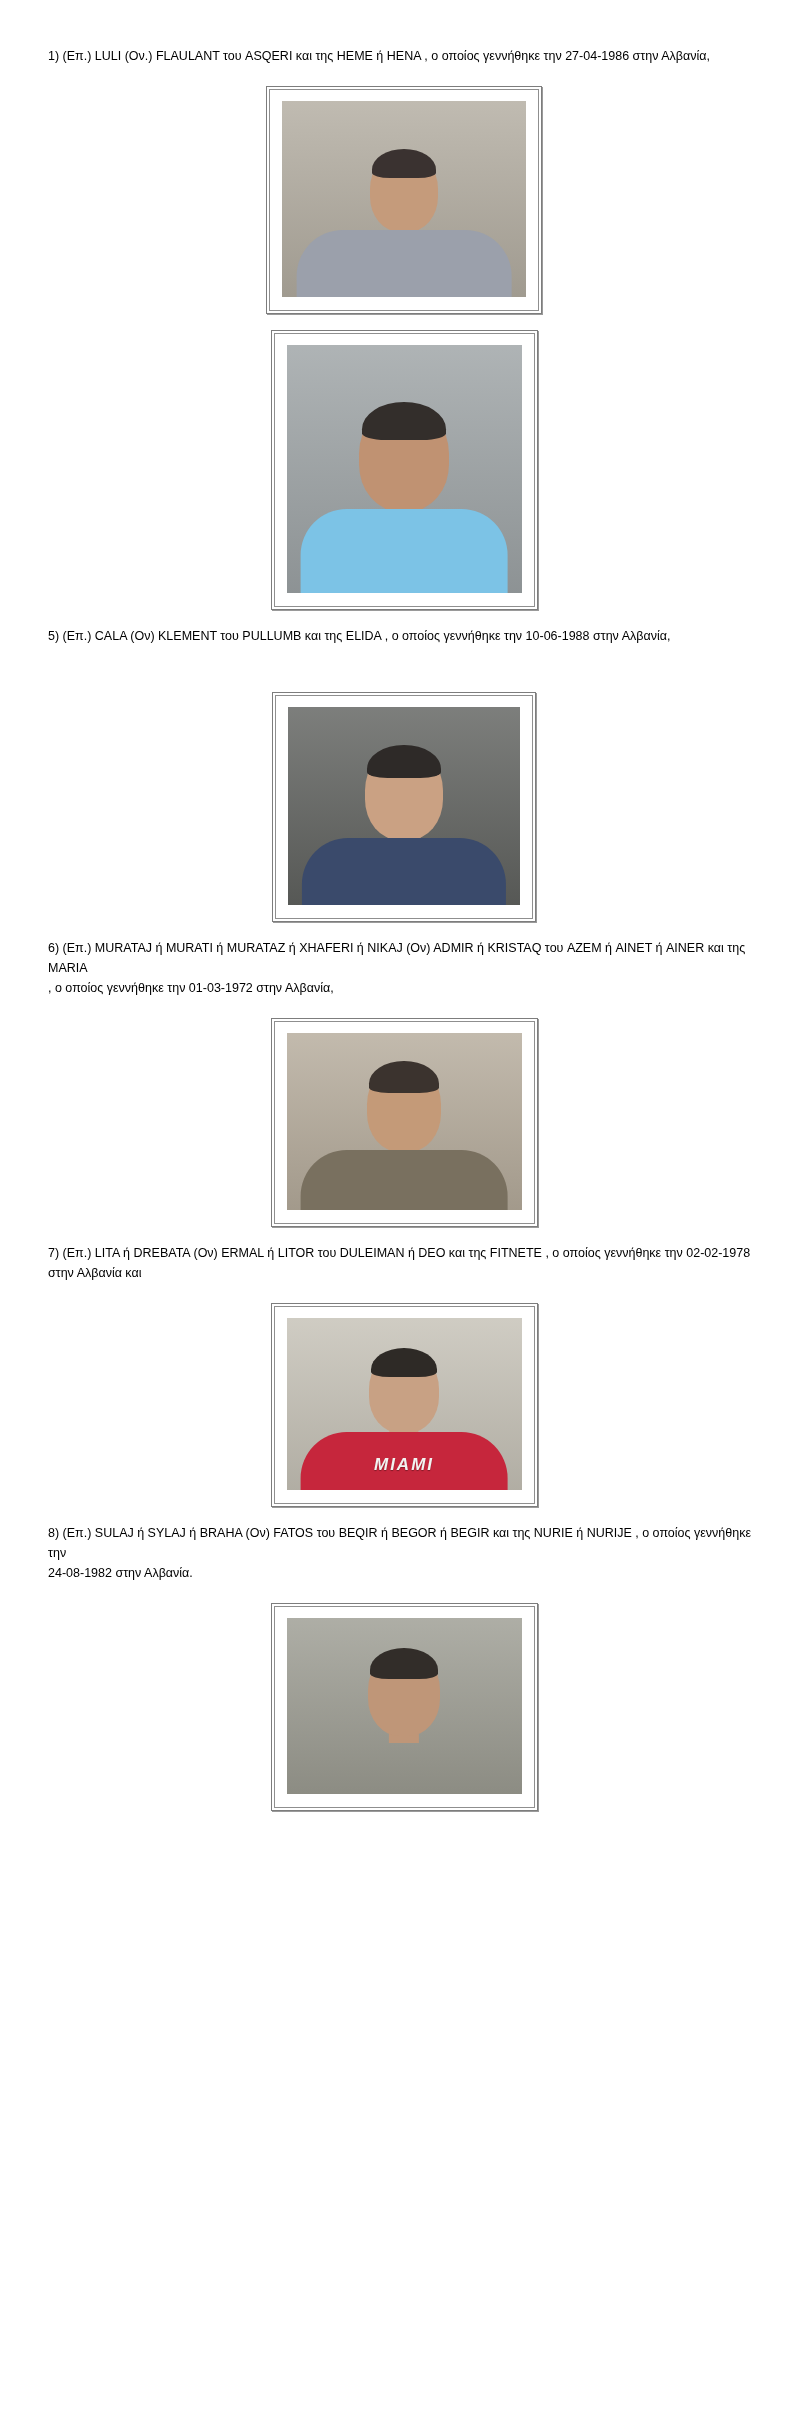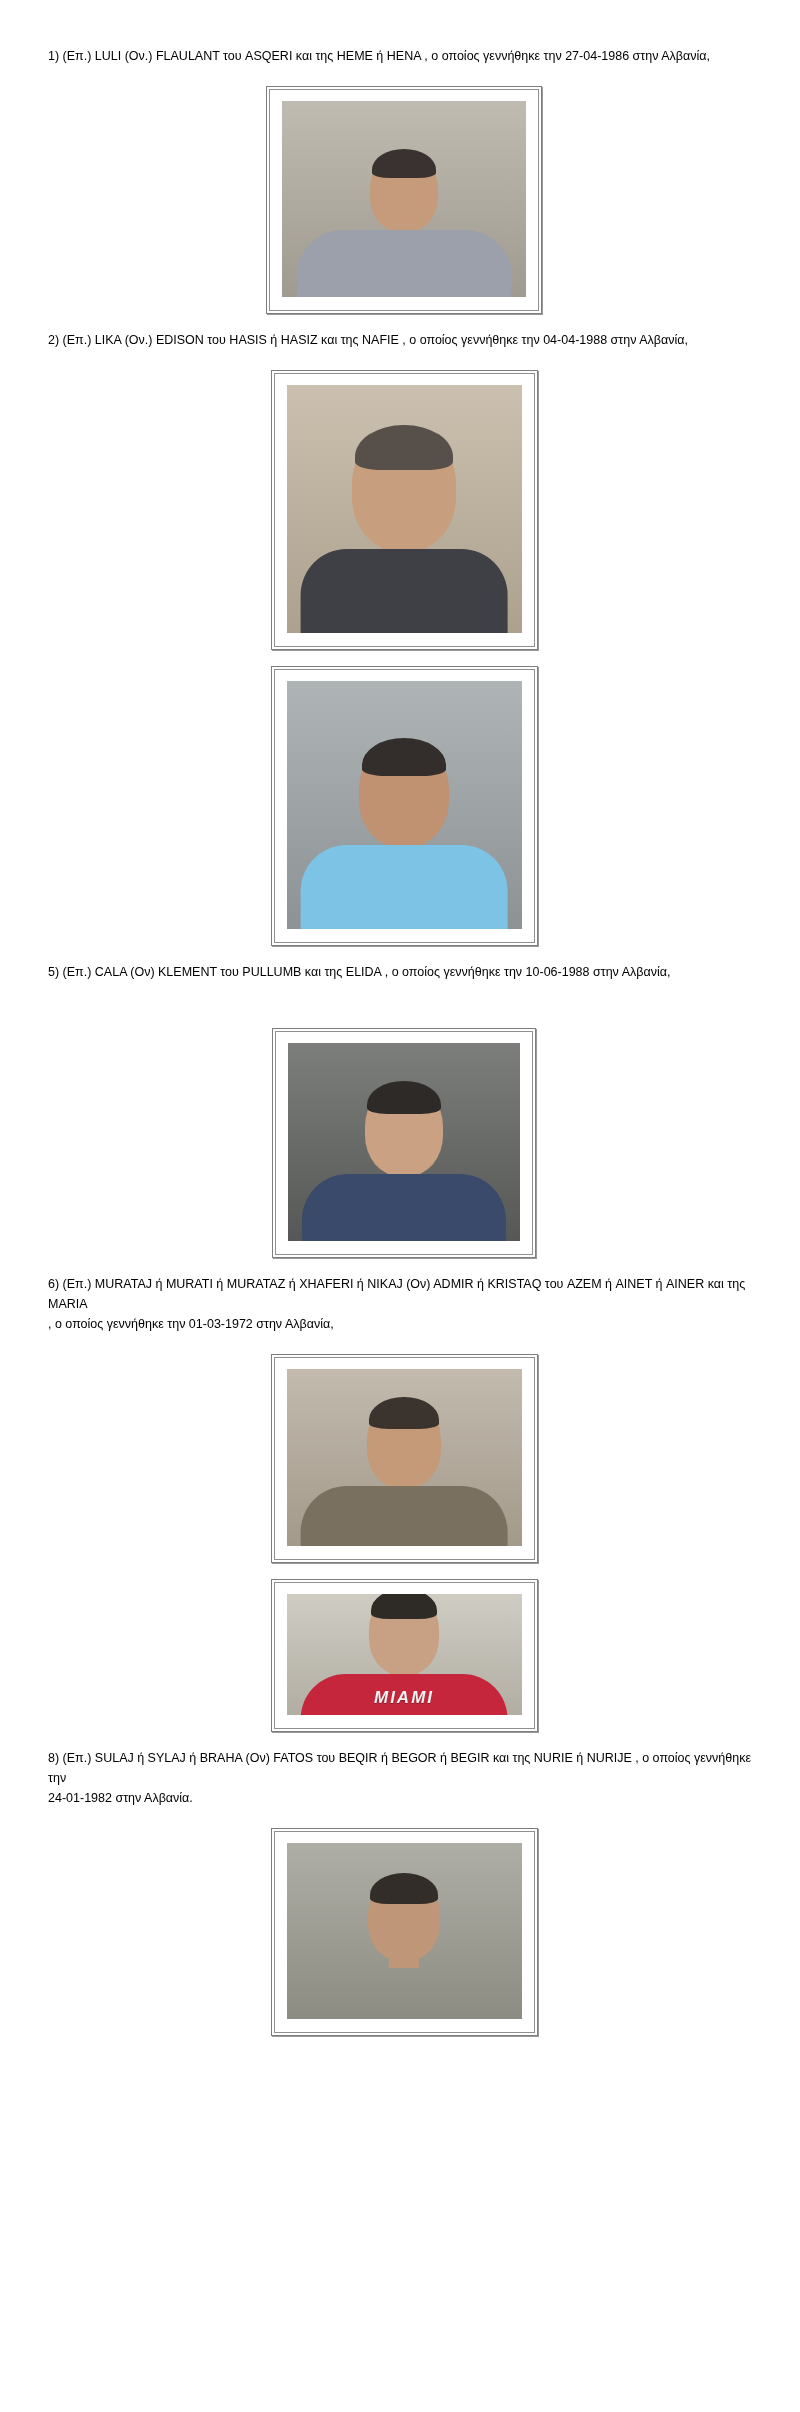--- a/index.html
+++ b/index.html
@@ -117,36 +117,20 @@
               <div class="neck"></div>
               <div class="head"></div>
               <div class="torso"></div>
             </div>
           </div>
         </div>
       </div>
     </div>
   </div>
 
-  <div class="entry">
-    <p class="entry-text">2) (Επ.) LIKA (Ον.) EDISON του HASIS ή HASIZ και της NAFIE , ο οποίος γεννήθηκε την 04-04-1988 στην Αλβανία,</p>
-    <div class="photo-row">
-      <div class="frame">
-        <div class="frame-inner">
-          <div class="photo" style="width: 235px; height: 248px; --wall: #c0b39e; --skin: #c79e7e; --hair: #57504a; --shirt: #3f4045; --head: 104px;">
-            <div class="person">
-              <div class="neck"></div>
-              <div class="head"></div>
-              <div class="torso"></div>
-            </div>
-          </div>
-        </div>
-      </div>
-    </div>
-  </div>
 
 
   <div class="entry">
     <div class="photo-row">
       <div class="frame">
         <div class="frame-inner">
           <div class="photo" style="width: 235px; height: 248px; --wall: #9da3a5; --skin: #c09272; --hair: #332e2b; --shirt: #7cc3e6; --head: 90px;">
             <div class="person">
               <div class="neck"></div>
               <div class="head"></div>
@@ -187,40 +171,42 @@
               <div class="head"></div>
               <div class="torso"></div>
             </div>
           </div>
         </div>
       </div>
     </div>
   </div>
 
   <div class="entry">
-    <div class="photo-row">
-      <div class="frame">
-        <div class="frame-inner">
-          <div class="photo" style="width: 235px; height: 121px; --wall: #c5c1b6; --skin: #c8a184; --hair: #2e2a26; --shirt: #c6263c; --head: 70px;">
+    <p class="entry-text">7) (Επ.) LITA ή DREBATA (Ον) ERMAL ή LITOR του DULEIMAN ή DEO και της FITNETE , ο οποίος γεννήθηκε την 02-02-1978
+στην Αλβανία και</p>
+    <div class="photo-row">
+      <div class="frame">
+        <div class="frame-inner">
+          <div class="photo" style="width: 235px; height: 172px; --wall: #c5c1b6; --skin: #c8a184; --hair: #2e2a26; --shirt: #c6263c; --head: 70px;">
             <div class="person">
               <div class="neck"></div>
               <div class="head"></div>
               <div class="torso">
                 <span class="jersey-label">MIAMI</span>
               </div>
             </div>
           </div>
         </div>
       </div>
     </div>
   </div>
 
   <div class="entry">
     <p class="entry-text">8) (Επ.) SULAJ ή SYLAJ ή BRAHA (Ον) FATOS του BEQIR ή BEGOR ή BEGIR και της NURIE ή NURIJE , ο οποίος γεννήθηκε την
-24-01-1982 στην Αλβανία.</p>
+24-08-1982 στην Αλβανία.</p>
     <div class="photo-row">
       <div class="frame">
         <div class="frame-inner">
           <div class="photo" style="width: 235px; height: 176px; --wall: #9c9c92; --skin: #bf9678; --hair: #322d29; --shirt: #44464b; --head: 72px;">
             <div class="person">
               <div class="neck"></div>
               <div class="head"></div>
 
             </div>
           </div>

